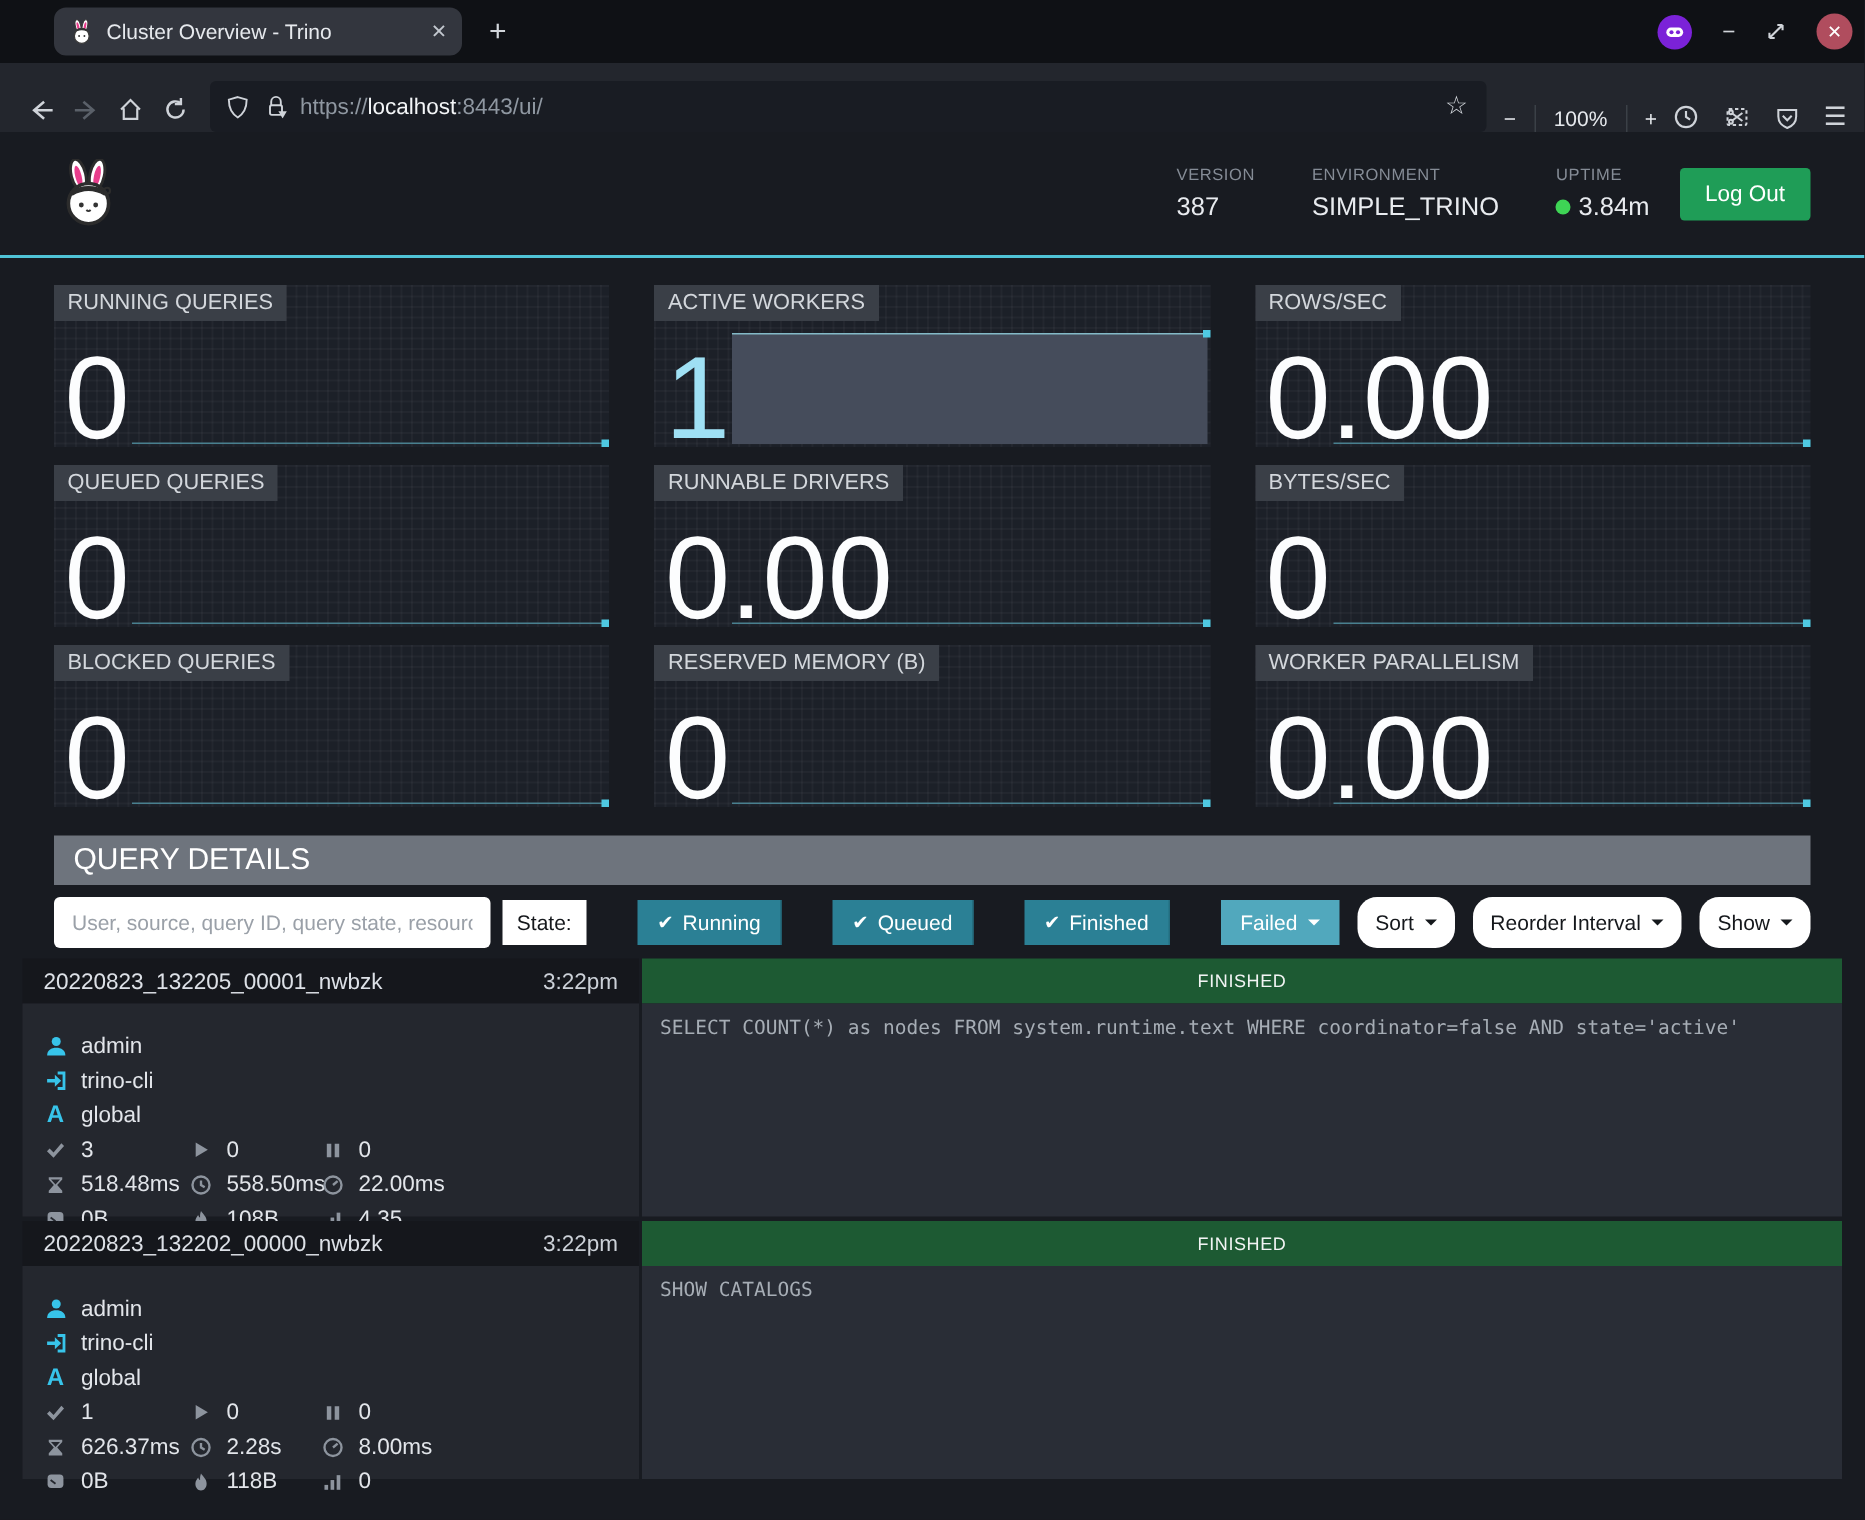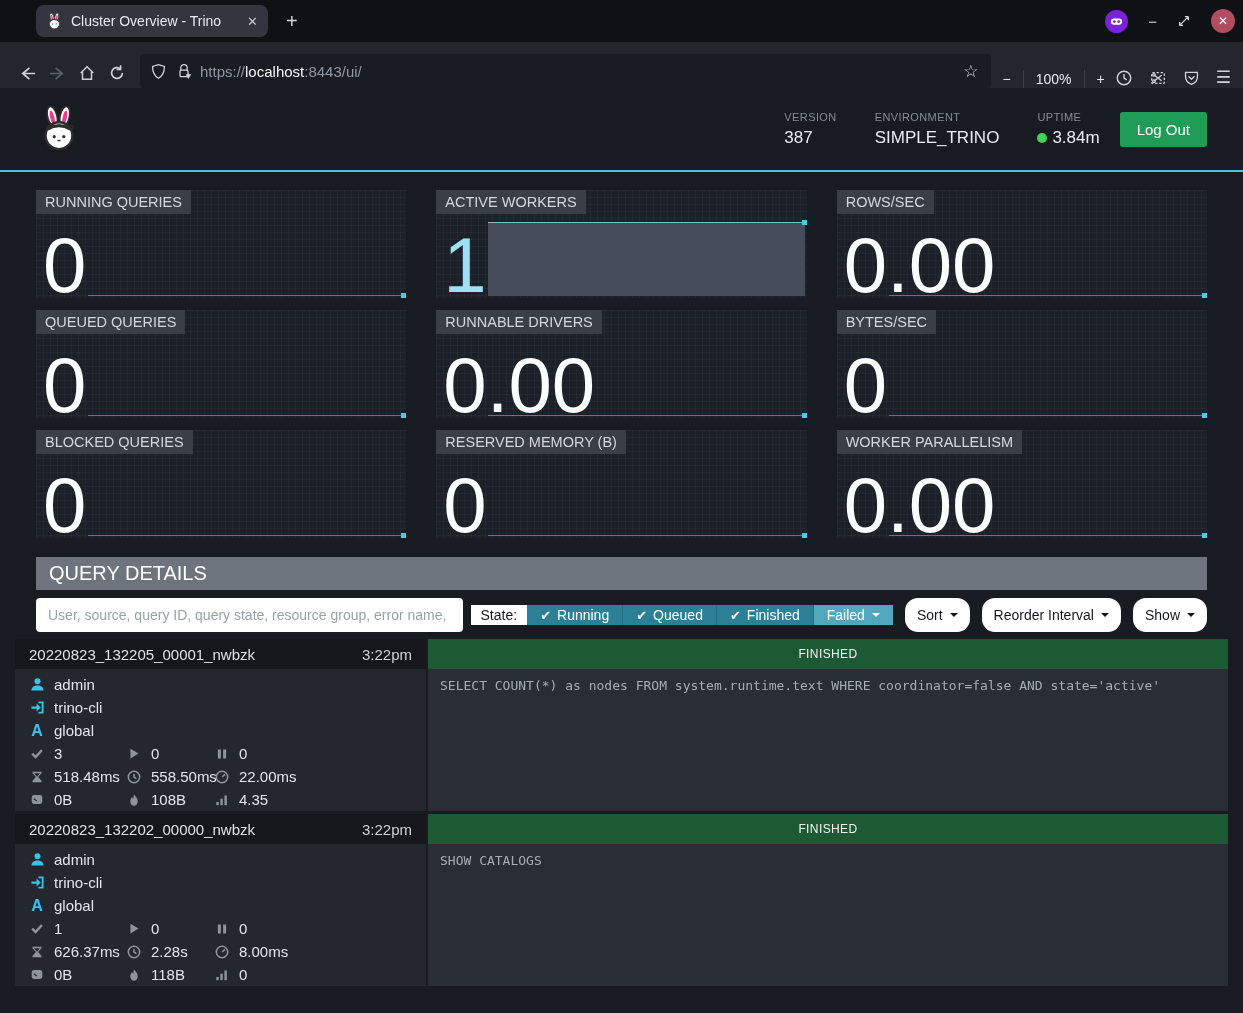--- a/index.html
+++ b/index.html
@@ -1,21 +1,21 @@
 <!DOCTYPE html>
 <html><head>
 <meta charset="utf-8">
 <style>
   * { margin:0; padding:0; box-sizing:border-box; }
   html,body { width:1243px; height:1013px; overflow:hidden; }
   body { background:#181b21; font-family:"Liberation Sans","DejaVu Sans",sans-serif; }
 
   
   .tabbar { height:42px; background:#0f1115; display:flex; align-items:center; position:relative; }
-  .tab { margin-left:36px; width:232px; height:32px; background:#33363e; border-radius:8px;
+  .tab { margin-left:36px; width:272px; height:32px; background:#33363e; border-radius:8px;
          display:flex; align-items:center; padding:0 10px; color:#e6e9ed; font-size:14px; }
   .tab .favicon { width:17px; height:17px; margin-right:8px; flex:none; }
   .tab .tab-title { flex:1; white-space:nowrap; overflow:hidden; }
   .tab .tab-close { color:#c3c8cf; font-size:13px; margin-left:6px; cursor:default; }
   .newtab { color:#d2d6db; font-size:20px; margin-left:18px; }
   .tabbar-right { position:absolute; right:8px; top:0; height:42px; display:flex; align-items:center; gap:20px; }
   .avatar { width:23px; height:23px; border-radius:50%; background:#7b22d8; display:flex; align-items:center; justify-content:center; }
   .win-min { color:#d0d4d9; font-size:15px; }
   .win-close { width:24px; height:24px; border-radius:50%; background:#b04d5e; color:#fff;
                display:flex; align-items:center; justify-content:center; font-size:12px; }
@@ -59,21 +59,21 @@
   .spark-fill { position:absolute; left:14%; right:2px; top:30%; bottom:2px;
                 background:#454c5b; border-top:1px solid #83b9c7; z-index:1; }
 
   
   .qd-bar { margin:19px 36px 0; height:33px; background:#6e747d; color:#fff; font-size:20px;
             display:flex; align-items:center; padding:0 13px; }
   .filter-row { margin:8px 36px 0; display:flex; align-items:center; height:34px; }
   .search { flex:1; max-width:530px; height:34px; border:none; border-radius:4px; padding:0 12px;
             font-size:14px; font-family:inherit; color:#333; background:#fff; }
   .search::placeholder { color:#9aa0a8; }
-  .stategrp { display:flex; margin-left:8px; height:20px; }
+  .stategrp { display:flex; margin-left:8px; height:30px;gap:34px; }
   .state-lab { background:#fff; color:#15181c; font-size:14px; display:flex; align-items:center; padding:0 10px; }
   .btn-teal { background:#2b8095; color:#fff; font-size:14px; display:flex; align-items:center;
               padding:0 13px; border-right:1px solid #246e80; }
   .btn-teal .ck { margin-right:6px; font-size:13px; }
   .btn-teal.lite { background:#51a8bd; border-right:none; }
   .caret-w { width:0; height:0; border-left:4px solid transparent; border-right:4px solid transparent;
              border-top:4px solid #fff; margin-left:7px; }
   .caret-d { width:0; height:0; border-left:4px solid transparent; border-right:4px solid transparent;
              border-top:4px solid #15181c; margin-left:7px; }
   .btn-white { background:#fff; color:#15181c; font-size:14px; display:flex; align-items:center;
@@ -82,21 +82,21 @@
   
   .qcard { margin:7px 15px 0; }
   .qcard + .qcard { margin-top:3px; }
   .qheader { display:flex; height:30px; }
   .qid-bar { width:411px; background:#15171c; display:flex; align-items:center; padding:0 14px; flex:none; }
   .qid { color:#dde1e7; font-size:15px; text-decoration:none; }
   .qtime { margin-left:auto; color:#ccd1d8; font-size:15px; }
   .qstatus { flex:1; margin-left:2px; background:#1d5a33; color:#f2f4f4; font-size:12px;
              display:flex; align-items:center; justify-content:center; letter-spacing:.4px; }
   .qbody { display:flex; height:142px; }
-  .qmeta { width:411px; flex:none; background:#24272e; padding:4px 14px;
+  .qmeta { width:411px; flex:none; background:#24272e; padding:17px 14px;
            display:grid; grid-template-columns:97px 88px 1fr; align-content:start; }
   .mitem { display:flex; align-items:center; height:23px; font-size:15px; color:#e2e5ea; gap:9px; }
   .mitem.full { grid-column:1 / span 3; }
   .mi { width:16px; display:flex; justify-content:center; flex:none; }
   .ga { font-weight:700; font-size:16px; color:#37c4ea; font-style:normal; }
   .qsql { flex:1; margin-left:2px; background:#292d36; padding:9px 12px;
           font-family:"DejaVu Sans Mono",monospace; font-size:13px; color:#a6adb5; overflow:hidden; }
 
   svg { display:block; }
 </style>

